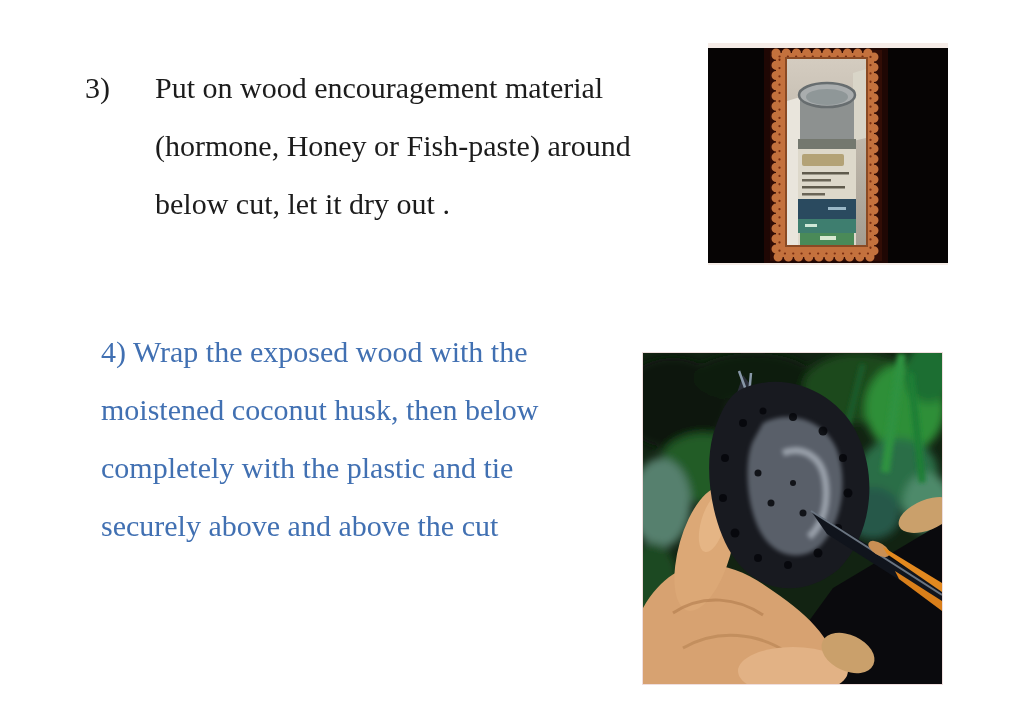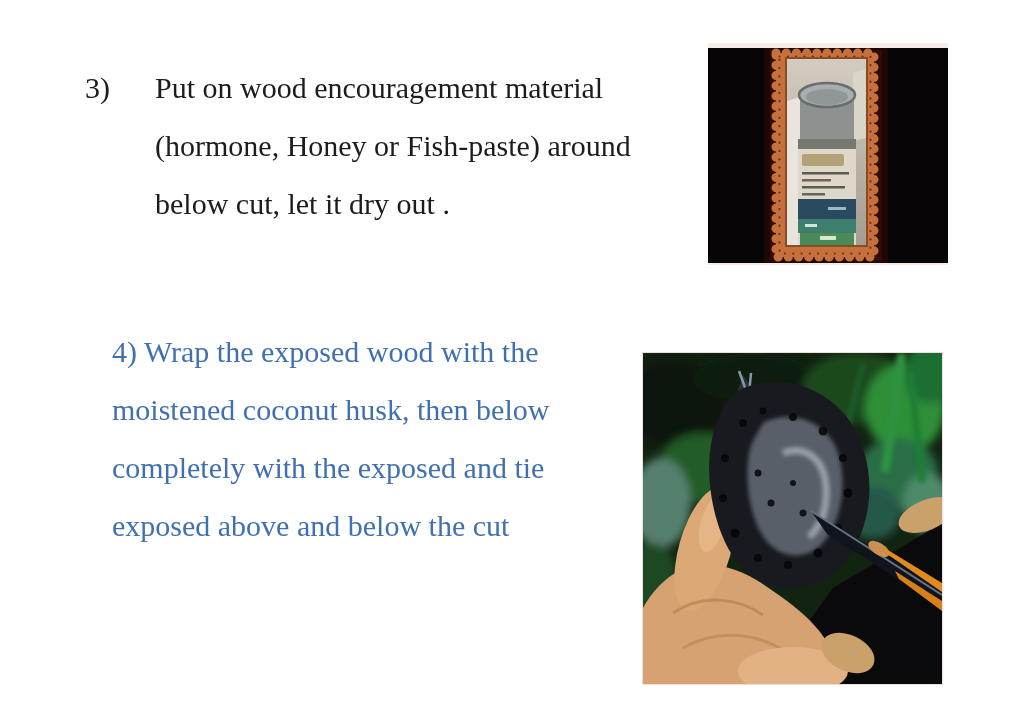--- a/index.html
+++ b/index.html
@@ -10,21 +10,21 @@
   }
   
   .step3{
     position:absolute;left:85px;top:59px;width:620px;
     font-size:30px;line-height:58px;color:#1c1c1c;
   }
   .step3 .line{position:relative;padding-left:70px;white-space:nowrap;}
   .step3 .marker{position:absolute;left:0;top:0;}
   
   .step4{
-    position:absolute;left:112px;top:323px;width:540px;
+    position:absolute;left:101px;top:323px;width:540px;
     font-size:30px;line-height:58px;color:#4170b2;
   }
   .step4 .line{white-space:nowrap;}
   
   .photo{position:absolute;display:block;}
   .photo svg{display:block;}
   .bottle-photo{left:708px;top:43px;width:240px;height:222px;}
   .hand-photo{left:643px;top:353px;width:299px;height:331px;outline:1px solid #efdede;}
 </style>
 </head>
@@ -41,22 +41,22 @@
       <span>(hormone, Honey or Fish-paste) around</span>
     </div>
     <div class="line">
       <span>below cut, let it dry out .</span>
     </div>
   </div>
 
   <div class="step4">
     <div class="line">4) Wrap the exposed wood with the</div>
     <div class="line">moistened coconut husk, then below</div>
-    <div class="line">completely with the exposed and tie</div>
-    <div class="line">exposed above and below the cut</div>
+    <div class="line">completely with the plastic and tie</div>
+    <div class="line">securely above and above the cut</div>
   </div>
 
   <div class="photo bottle-photo">
     <svg width="240" height="222" viewBox="0 0 240 222" xmlns="http://www.w3.org/2000/svg">
 
       <rect x="0" y="0" width="240" height="222" fill="#f5ece7"></rect>
       <rect x="0" y="5" width="240" height="215" fill="#060404"></rect>
 
       <rect x="56" y="5" width="124" height="215" fill="#1f0704"></rect>
       <rect x="62" y="7" width="112" height="211" fill="#320d06"></rect>

